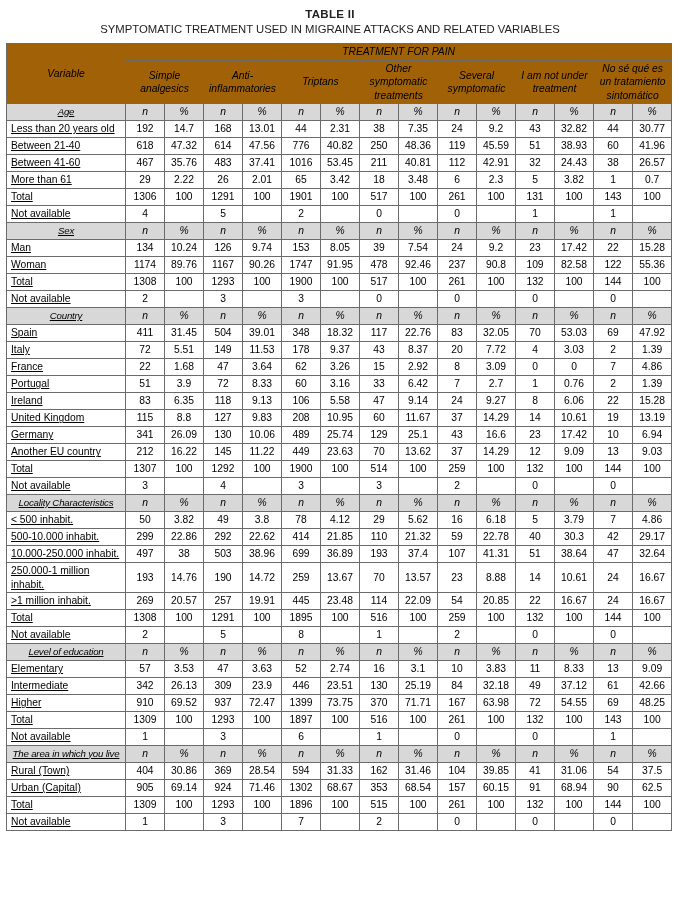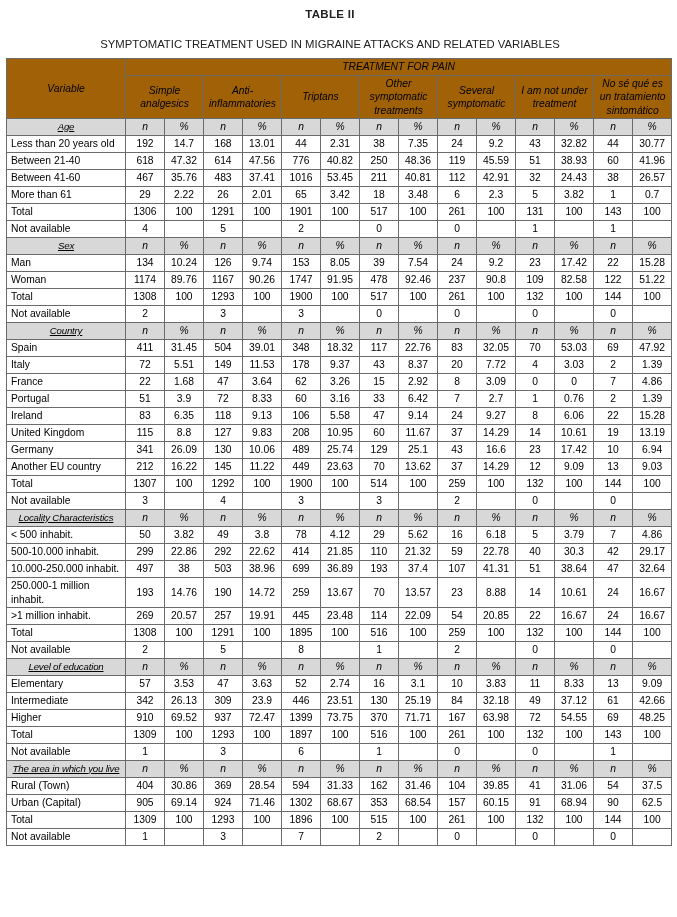--- a/index.html
+++ b/index.html
@@ -7,21 +7,21 @@
   body { font-family: "Liberation Sans", sans-serif; color: #000; }
   .page {
     width: 677px; height: 917px; overflow: hidden;
     padding: 8px 23px 6px 6px; background: #fff;
   }
   .title {
     text-align: center; font-weight: bold; font-size: 11.5px;
     letter-spacing: 0.3px; color: #222;
   }
   .subtitle {
-    text-align: center; font-size: 11.3px; margin-top: 18px; color: #222;
+    text-align: center; font-size: 11.3px; margin-top: 3px; color: #222;
   }
   table.ttable {
     border-collapse: collapse; table-layout: fixed;
     width: 665px; margin: 8px auto 0 auto;
     border: 1.5px solid #555;
   }
   .ttable th, .ttable td {
     border: 1px solid #6b6b6b;
     font-size: 10.3px; font-weight: normal;
     padding: 1px 2px; text-align: center; vertical-align: middle;
@@ -30,21 +30,21 @@
   .ttable th.group {
     background: #a16207; font-style: italic;
   }
   .ttable tr.section-row td {
     background: #d8d8d8; font-style: italic;
   }
   .ttable td.section-name {
     font-size: 9.7px; letter-spacing: -0.2px; white-space: nowrap; text-decoration: underline;
   }
   .ttable td.row-label {
-    text-align: left; padding-left: 4px;
+    text-align: left; padding-left: 4px; text-decoration: underline;
   }
 </style>
 </head>
 <body>
 
 <div class="page">
   <div class="title">TABLE II</div>
   <div class="subtitle">SYMPTOMATIC TREATMENT USED IN MIGRAINE ATTACKS AND RELATED VARIABLES</div>
   <table class="ttable">
     <colgroup>
@@ -241,21 +241,21 @@
           <td>90.26</td>
           <td>1747</td>
           <td>91.95</td>
           <td>478</td>
           <td>92.46</td>
           <td>237</td>
           <td>90.8</td>
           <td>109</td>
           <td>82.58</td>
           <td>122</td>
-          <td>51.22</td>
+          <td>55.36</td>
         </tr>
         <tr>
           <td class="row-label">Total</td>
           <td>1308</td>
           <td>100</td>
           <td>1293</td>
           <td>100</td>
           <td>1900</td>
           <td>100</td>
           <td>517</td>

